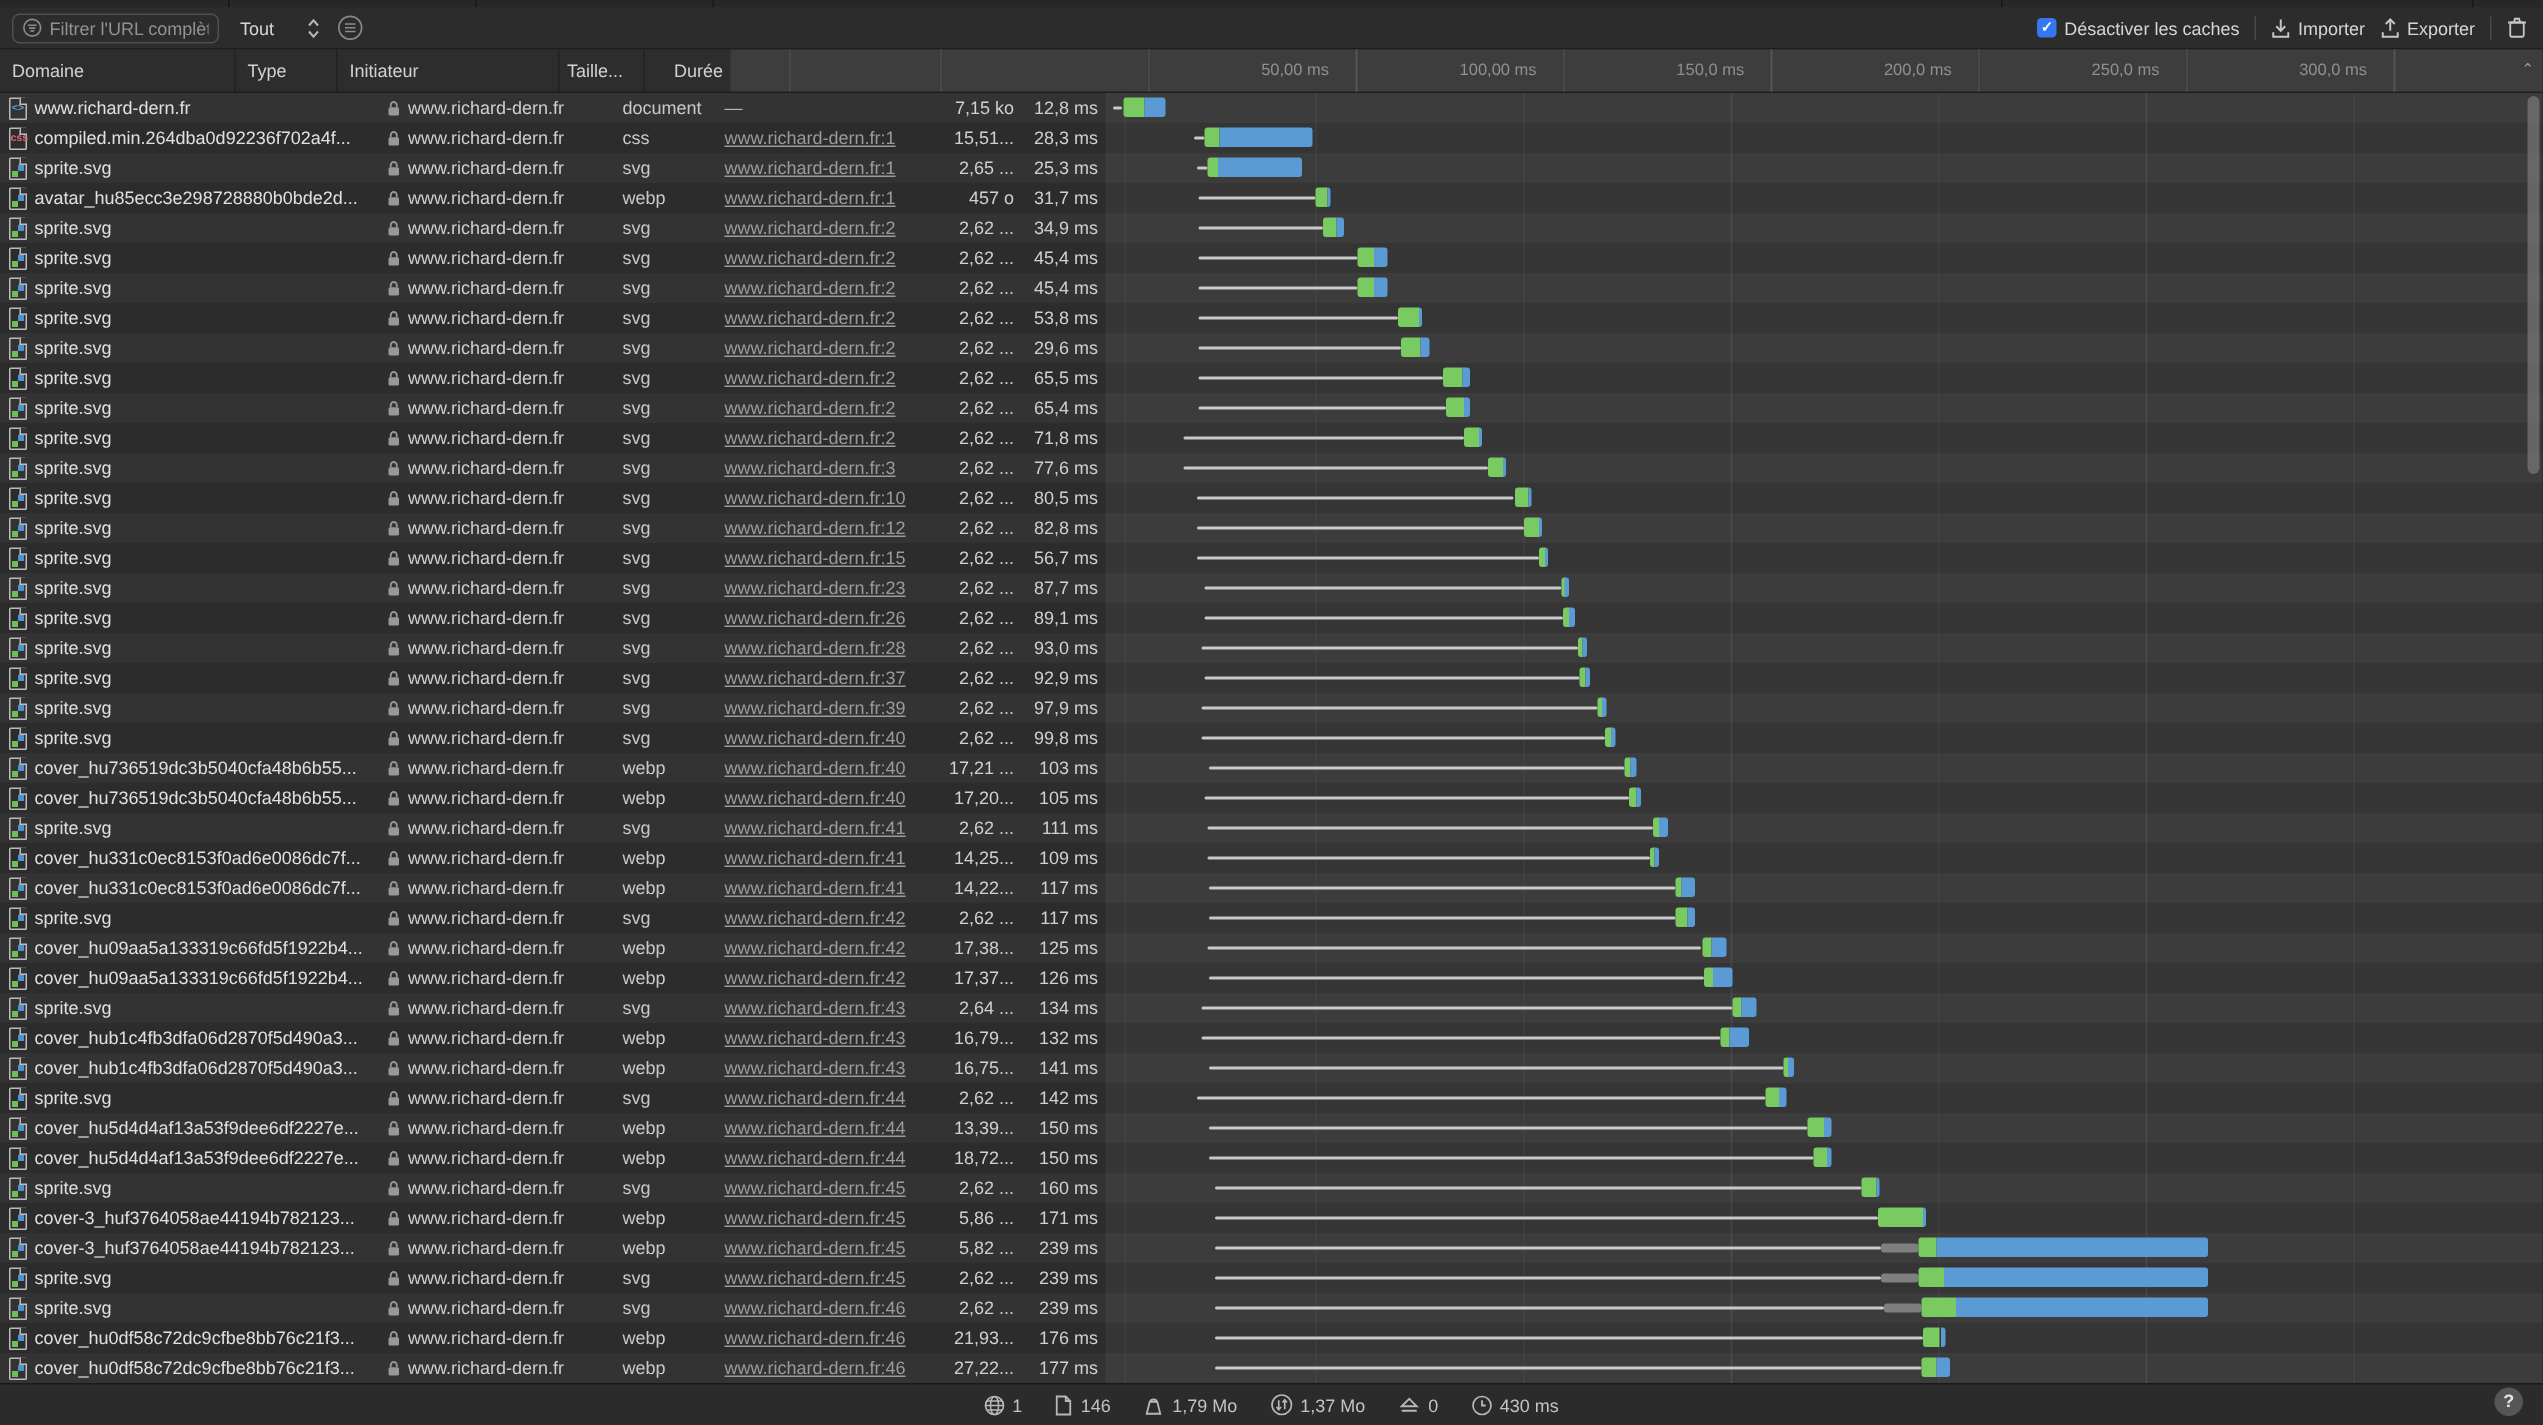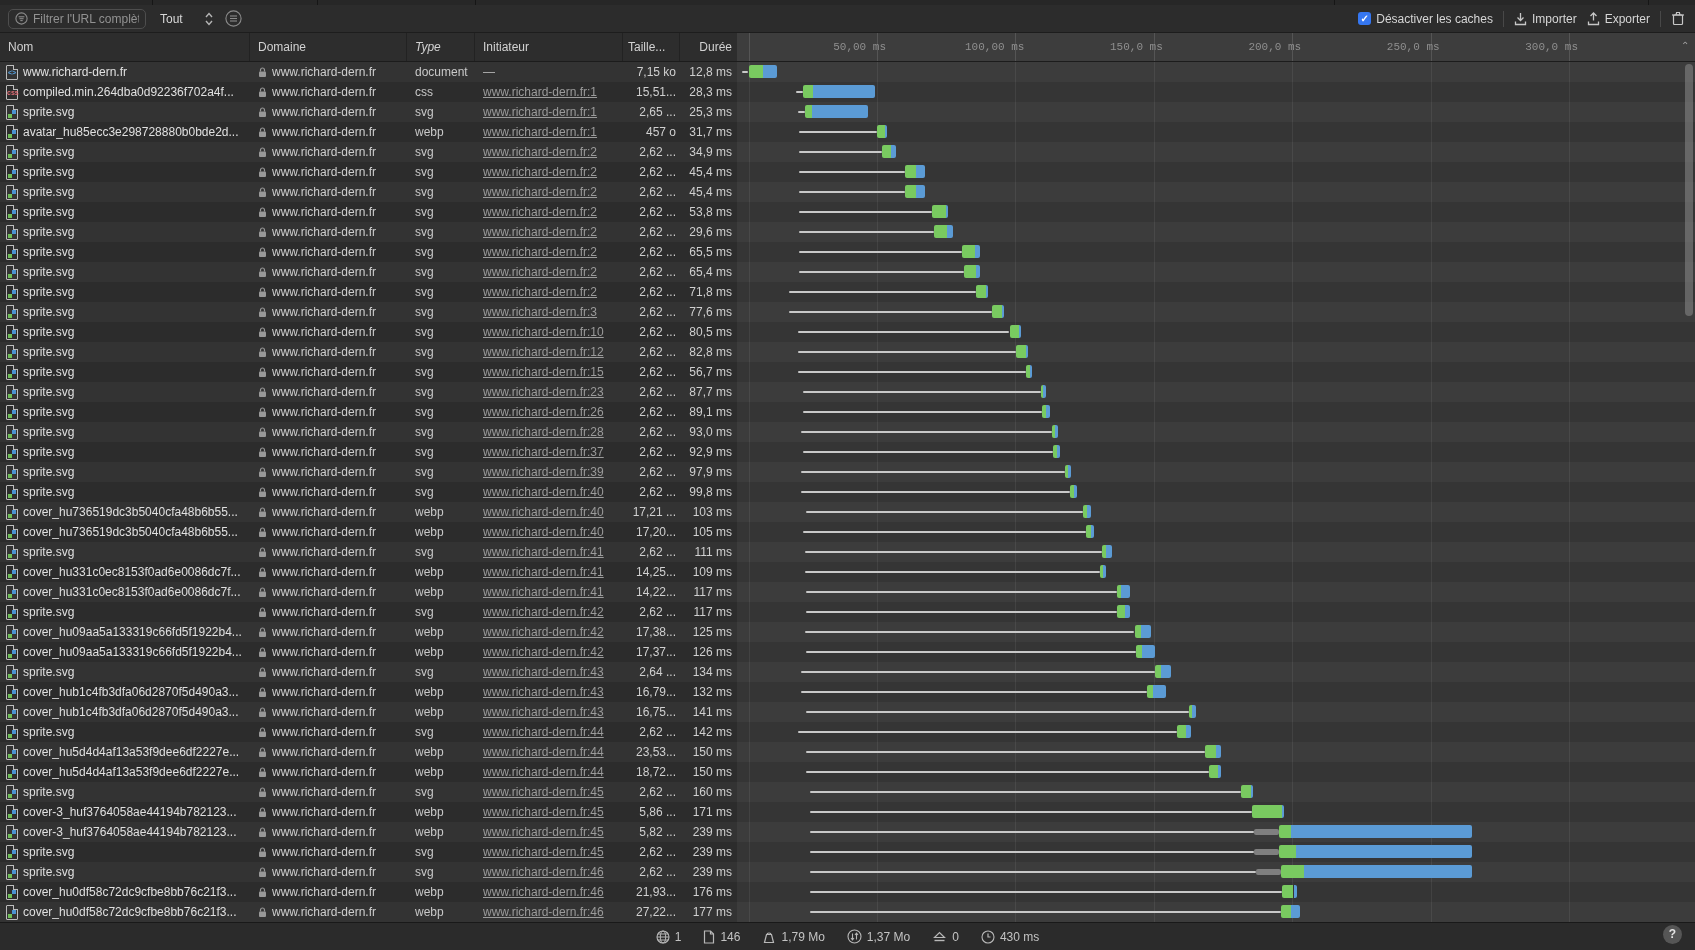--- a/index.html
+++ b/index.html
@@ -24,26 +24,26 @@
   .tb-btn { display:flex; align-items:center; gap:5px; color:#d6d6d6; cursor:default; }
   #cache-check { width:13px; height:13px; border-radius:3px; background:#3577f2; color:#fff;
     font-size:10px; line-height:13px; text-align:center; font-weight:bold; }
   .chk-row { display:flex; align-items:center; gap:5px; }
 
   
   #header { position:absolute; left:0; top:33px; width:1695px; height:29px; display:flex;
     background:#2d2d2d; border-bottom:1px solid #1c1c1c; color:#d2d2d2; font-size:12px; }
   .hcell { display:flex; align-items:center; padding-left:8px; border-right:1px solid #222;
     white-space:nowrap; overflow:hidden; }
-  .hc-nom{width:250px;} .hc-dom{width:157px;} .hc-typ{width:68px;font-style:italic;} .hc-ini{width:148px;}
+  .hc-nom{width:250px;} .hc-dom{width:157px;} .hc-typ{width:68px;} .hc-ini{width:148px;}
   .hc-tai{width:57px; padding-left:5px;} .hc-dur{width:57px; justify-content:flex-end; padding-right:5px; border-right:none;}
   #tl-head { position:relative; flex:1; background:#3d3d3d;
     background-image:repeating-linear-gradient(to right, rgba(255,255,255,0.12) 0 1px, transparent 1px 138.4px);
     background-position:140px 0; }
-  .tick-label { position:absolute; top:8px; font-size:11px; color:#8f8f8f;font-family:Liberation Mono, monospace; }
+  .tick-label { position:absolute; top:8px; font-size:11px; color:#8f8f8f; }
   #scroll-up { position:absolute; right:4px; top:7px; width:10px; color:#a2a2a2; font-size:10px; }
 
   
   #rows { position:absolute; left:0; top:62px; width:1695px; height:860px; overflow:hidden; }
   .row { display:flex; height:20px; font-size:12px; color:#d4d4d4; }
   .row:nth-child(odd)  { background:#333333; }
   .row:nth-child(even) { background:#2c2c2c; }
   .row:nth-child(odd)  .wf { background-color:#3c3c3c; }
   .row:nth-child(even) .wf { background-color:#353535; }
   .c { display:flex; align-items:center; white-space:nowrap; overflow:hidden; }
@@ -156,21 +156,20 @@
     <div class="tb-sep"></div>
     <svg width="14" height="15" viewBox="0 0 14 15">
       <rect x="2.5" y="4" width="9" height="9.5" rx="1" fill="none" stroke="#c7c7c7" stroke-width="1.2"></rect>
       <line x1="1" y1="4" x2="13" y2="4" stroke="#c7c7c7" stroke-width="1.2"></line>
       <polyline points="5,3.8 5.6,1.5 8.4,1.5 9,3.8" fill="none" stroke="#c7c7c7" stroke-width="1.2"></polyline>
     </svg>
   </div>
 </div>
 
 <div id="header">
-  <div class="hcell hc-nom">Nom</div>
   <div class="hcell hc-dom">Domaine</div>
   <div class="hcell hc-typ">Type</div>
   <div class="hcell hc-ini">Initiateur</div>
   <div class="hcell hc-tai">Taille...</div>
   <div class="hcell hc-dur">Durée</div>
   <div id="tl-head">
     <span id="scroll-up">⌃</span>
   <span class="tick-label" style="right: 809px;">50,00 ms</span>
       <span class="tick-label" style="right: 670.6px;">100,00 ms</span>
       <span class="tick-label" style="right: 532.2px;">150,0 ms</span>
@@ -1109,21 +1108,21 @@
         <svg class="lock" width="9" height="11" viewBox="0 0 9 11">
           <rect x="1" y="4.5" width="7" height="5.5" rx="1" fill="#989898"></rect>
           <path d="M2.5 4.5 V3 a2 2 0 0 1 4 0 V4.5" fill="none" stroke="#989898" stroke-width="1.2"></path>
         </svg>
         <span>www.richard-dern.fr</span>
       </div>
       <div class="c c-typ">webp</div>
       <div class="c c-ini">
         <span class="lnk">www.richard-dern.fr:44</span>
       </div>
-      <div class="c c-tai">23,53...</div>
+      <div class="c c-tai">13,39...</div>
       <div class="c c-dur">150 ms</div>
       <div class="wf">
         <div class="seg line" style="left: 69px; width: 399.1px;"></div>
         <div class="seg green" style="left: 468.2px; width: 11.1px;"></div>
         <div class="seg blue" style="left: 479.2px; width: 5px;"></div>
       </div>
     </div>
     <div class="row">
       <div class="c c-nom">
         <span class="fic img">

